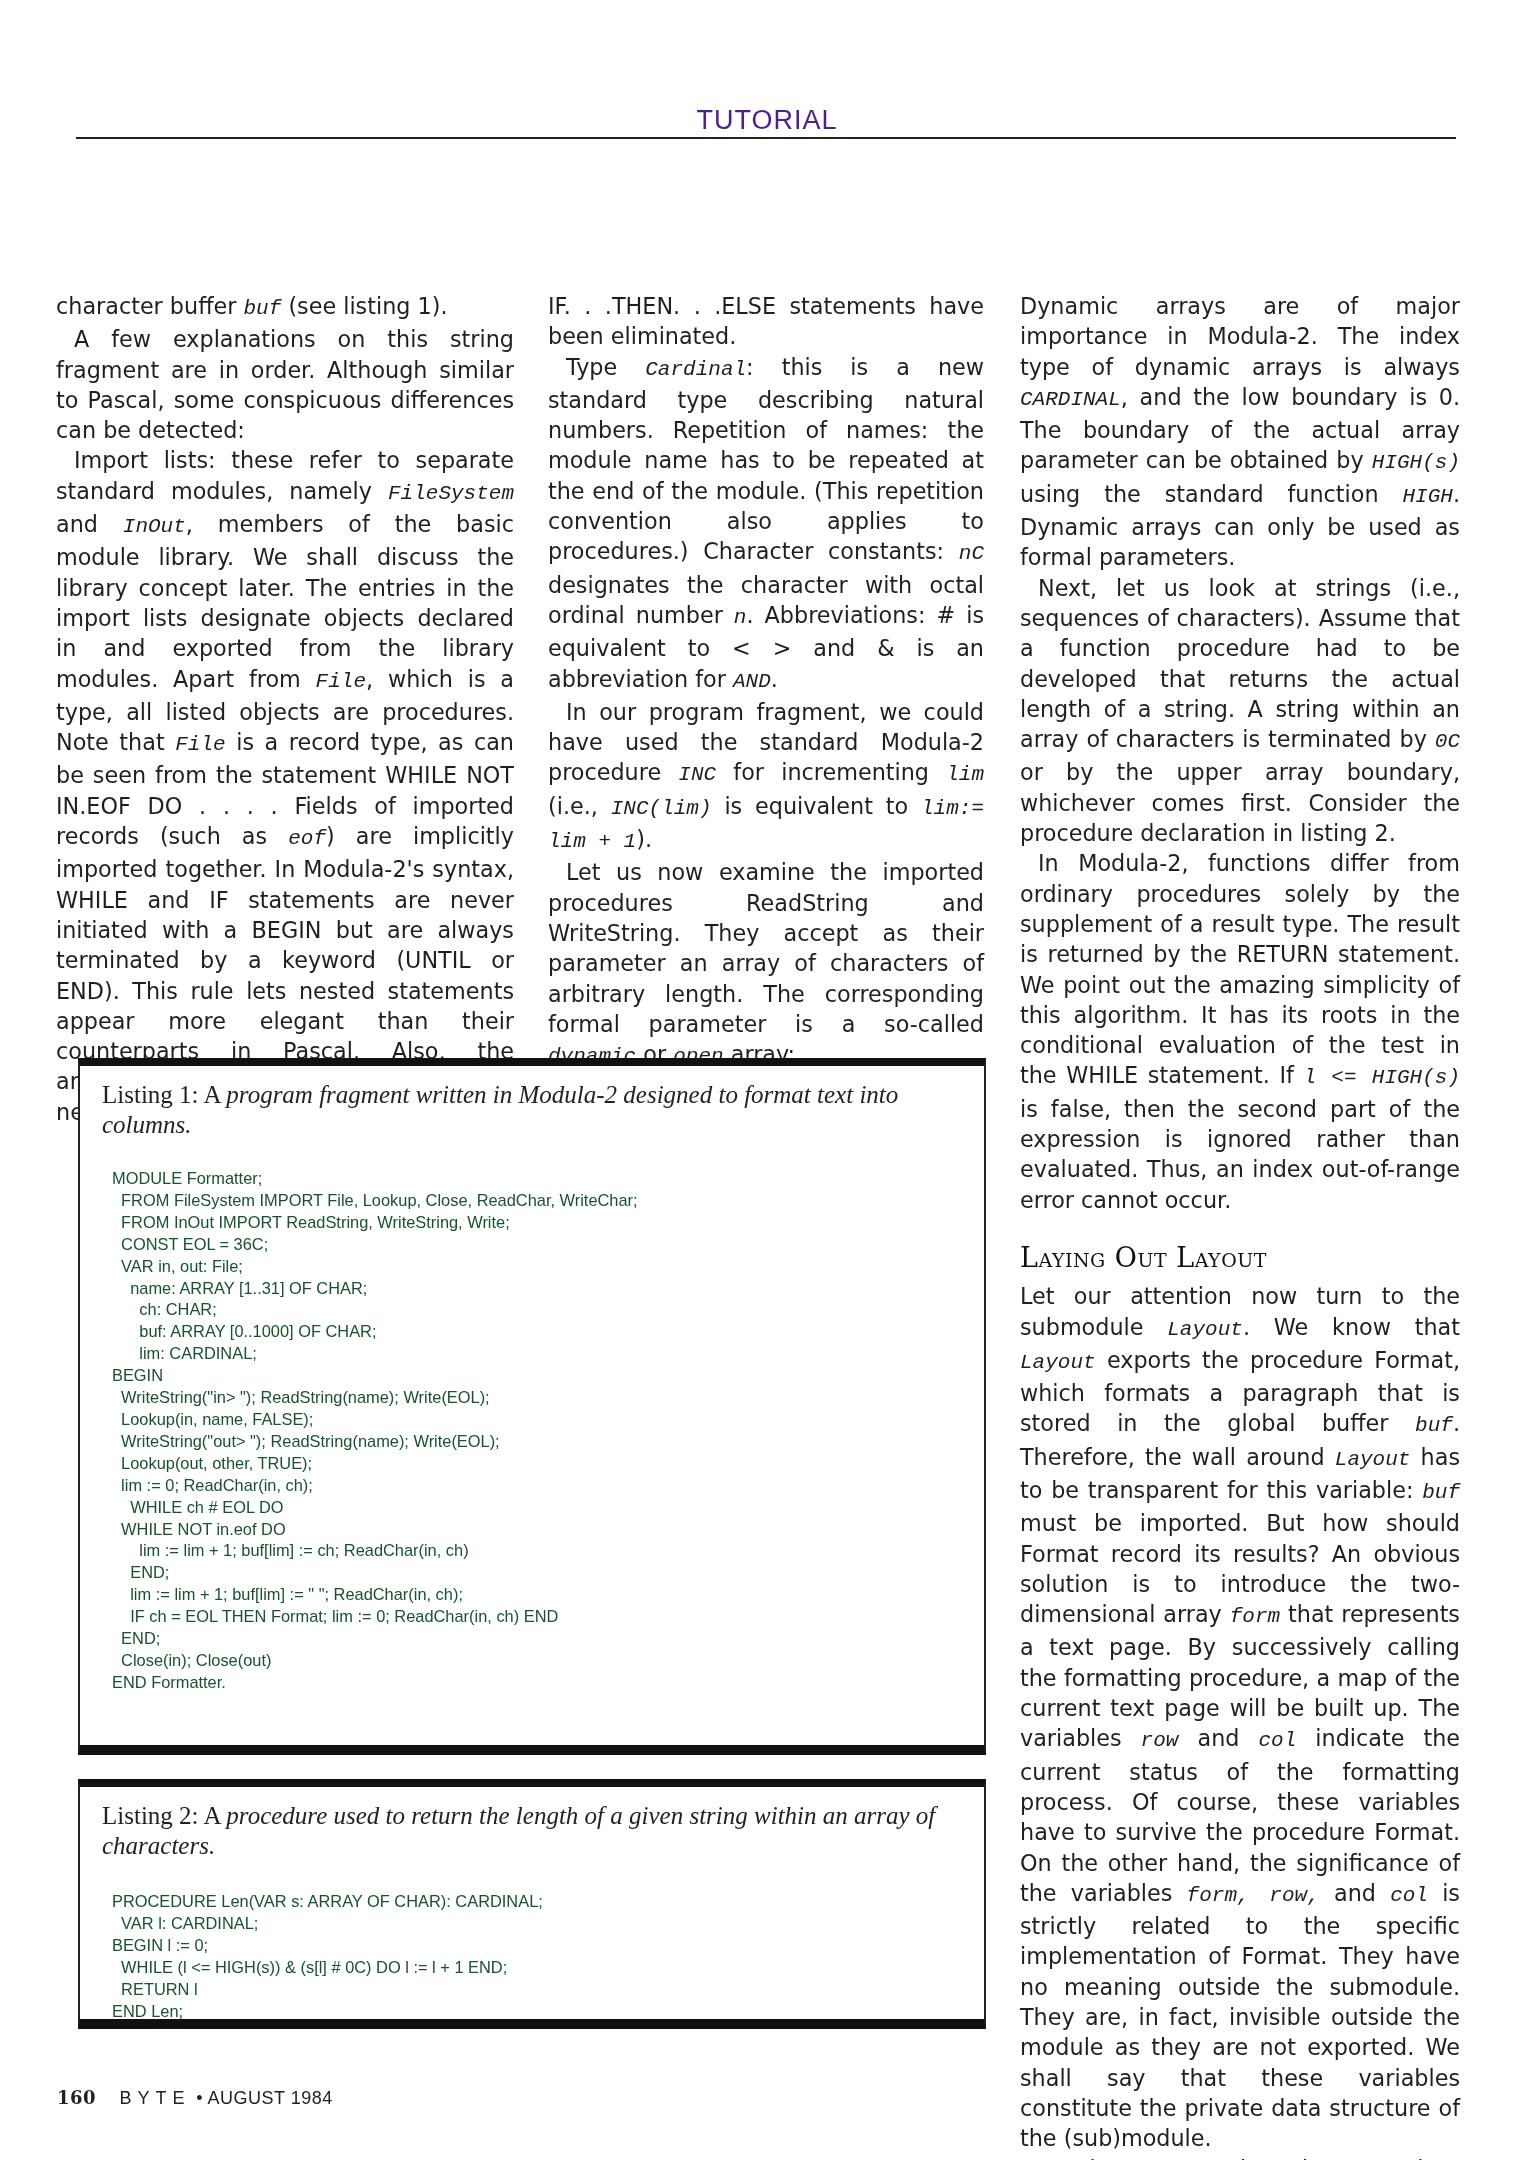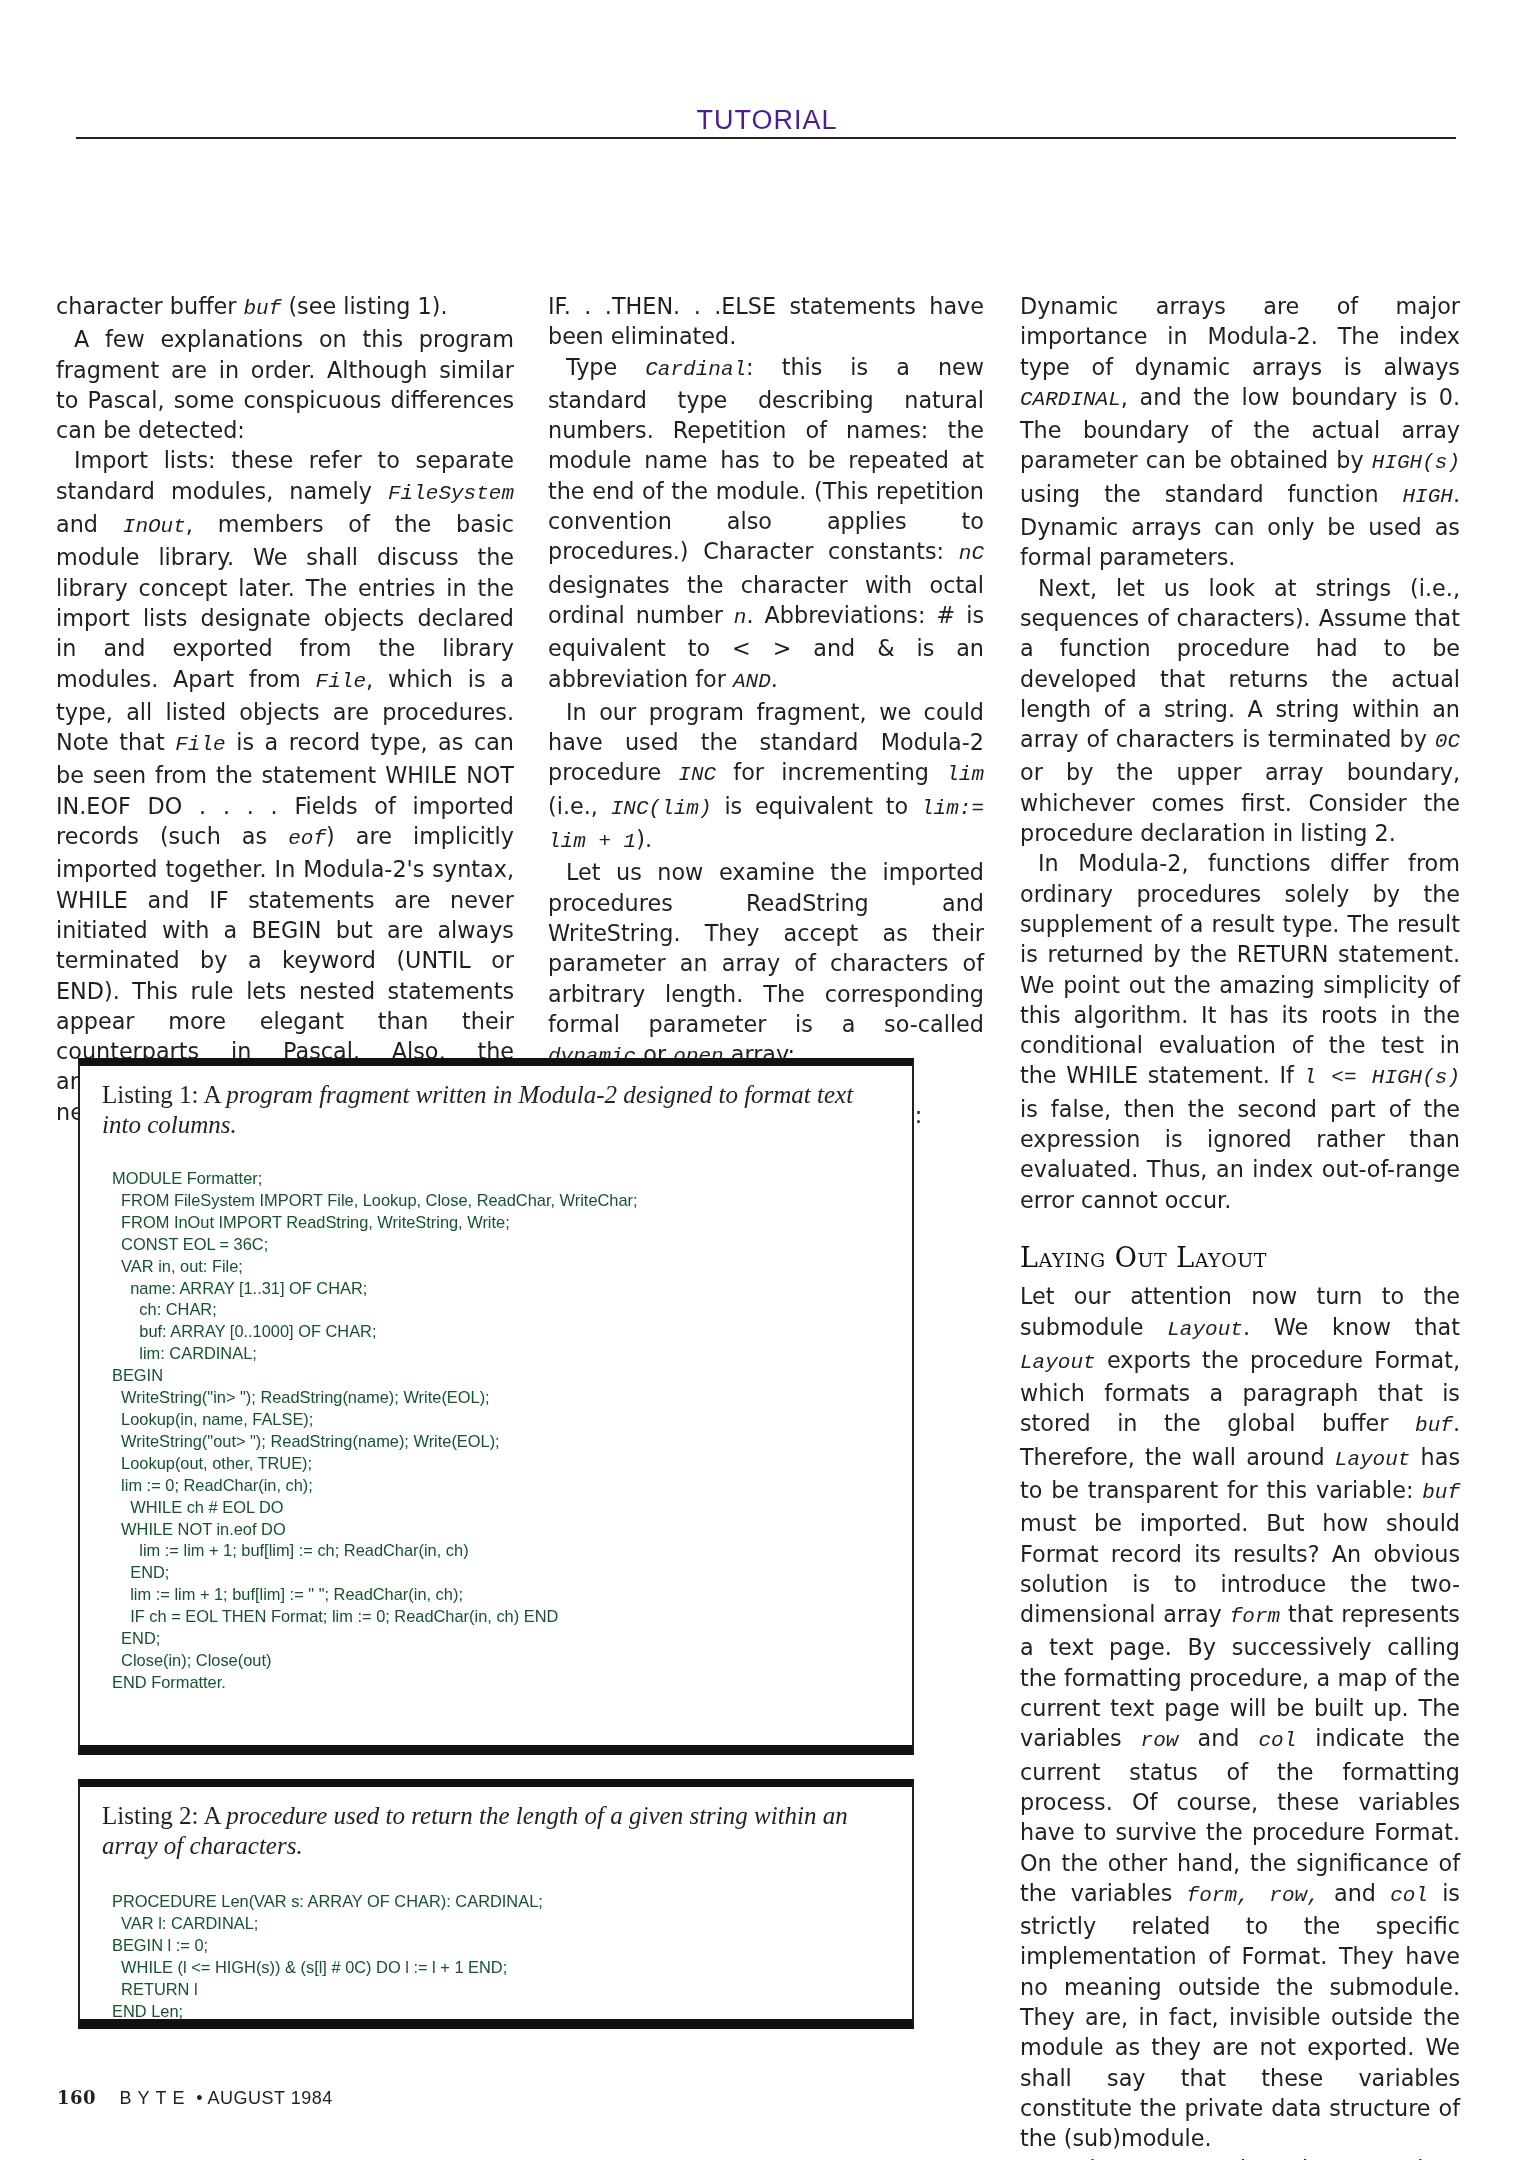--- a/index.html
+++ b/index.html
@@ -27,21 +27,21 @@
   .col-right { left: 1020px; top: 291px; width: 440px; }
   .i { font-style: italic; font-family: Liberation Mono, monospace; font-size: 21px; }
   .code-inline { margin: 28px 0 0 26px; text-align: left; }
   .code-inline div { white-space: pre; }
   .section-heading {
     font-family: "DejaVu Serif", serif; font-size: 27px; letter-spacing: 0.5px;
     margin: 28px 0 8px 0; font-variant: small-caps; text-align: left; color: #111;
   }
 
   .listing {
-    position: absolute; left: 78px; width: 836px; background: #fff;
+    position: absolute; left: 78px; width: 908px; background: #fff;
     border-left: 2px solid #222; border-right: 2px solid #222;
     border-top: 8px solid #111; border-bottom: 10px solid #111;
     box-sizing: border-box;
   }
   .listing-1 { top: 1058px; height: 697px; }
   .listing-2 { top: 1779px; height: 250px; }
   .listing-caption {
     font-family: "Liberation Serif", serif; font-size: 25px; line-height: 30px;
     margin: 14px 22px 0 22px; color: #222;
   }
@@ -61,21 +61,21 @@
   .footer .mag { letter-spacing: 6px; }
 </style>
 </head>
 <body>
 
 <div class="header-title">TUTORIAL</div>
 <div class="header-rule"></div>
 
 <div class="col col-left">
     <p><span>character buffer </span><span class="i">buf</span><span> (see listing 1).</span></p>
-    <p class="ind"><span>A few explanations on this program fragment are in order. Although similar to Pascal, some conspicuous differences can be detected:</span></p>
+    <p class="ind"><span>A few explanations on this string fragment are in order. Although similar to Pascal, some conspicuous differences can be detected:</span></p>
     <p class="ind"><span>Import lists: these refer to separate standard modules, namely </span><span class="i">FileSystem</span><span> and </span><span class="i">InOut</span><span>, members of the basic module library. We shall discuss the library concept later. The entries in the import lists designate objects declared in and exported from the library modules. Apart from </span><span class="i">File</span><span>, which is a type, all listed objects are procedures. Note that </span><span class="i">File</span><span> is a record type, as can be seen from the statement WHILE NOT IN.EOF DO . . . . Fields of imported records (such as </span><span class="i">eof</span><span>) are implicitly imported together. In Modula-2's syntax, WHILE and IF statements are never initiated with a BEGIN but are always terminated by a keyword (UNTIL or END). This rule lets nested statements appear more elegant than their counterparts in Pascal. Also, the ambiguities that arise in Pascal with nested</span></p>
   </div>
 
 <div class="col col-mid">
   <div>
       <p><span>IF. . .THEN. . .ELSE statements have been eliminated.</span></p>
       <p class="ind"><span>Type </span><span class="i">Cardinal</span><span>: this is a new standard type describing natural numbers. Repetition of names: the module name has to be repeated at the end of the module. (This repetition convention also applies to procedures.) Character constants: </span><span class="i">nC</span><span> designates the character with octal ordinal number </span><span class="i">n</span><span>. Abbreviations: # is equivalent to &lt; &gt; and &amp; is an abbreviation for </span><span class="i">AND</span><span>.</span></p>
       <p class="ind"><span>In our program fragment, we could have used the standard Modula-2 procedure </span><span class="i">INC</span><span> for incrementing </span><span class="i">lim</span><span> (i.e., </span><span class="i">INC(lim)</span><span> is equivalent to </span><span class="i">lim:= lim + 1</span><span>).</span></p>
       <p class="ind"><span>Let us now examine the imported procedures ReadString and WriteString. They accept as their parameter an array of characters of arbitrary length. The corresponding formal parameter is a so-called </span><span class="i">dynamic</span><span> or </span><span class="i">open</span><span> array:</span></p>
     </div>

